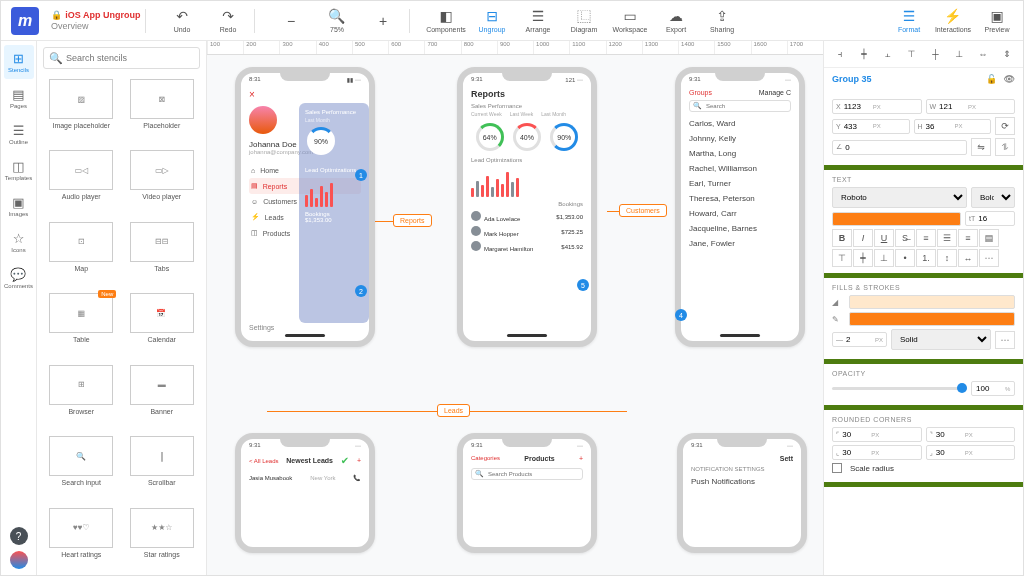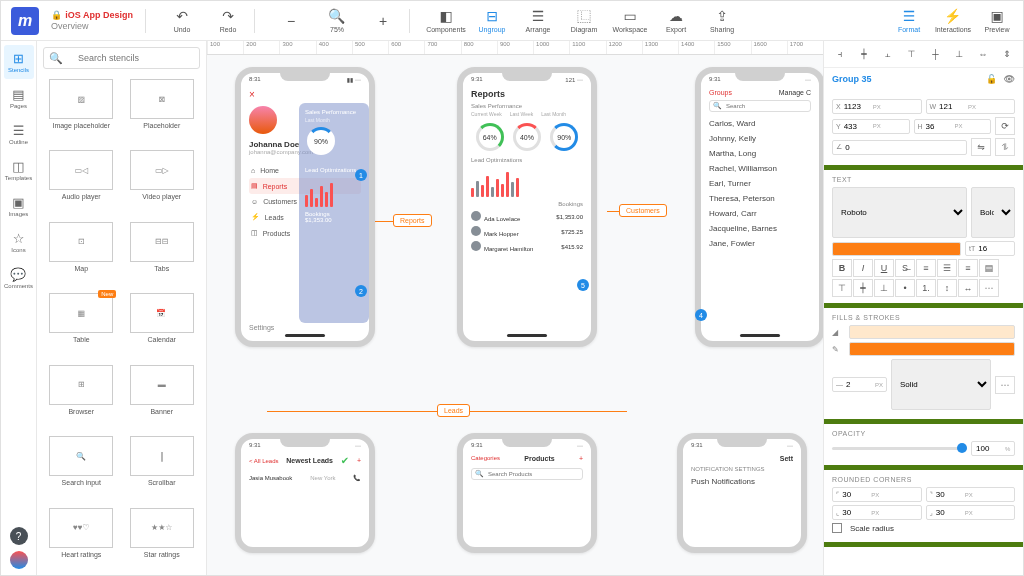--- a/index.html
+++ b/index.html
@@ -18,21 +18,21 @@
 .tool-sep{width:1px;height:24px;background:#e0e0e0;margin:0 4px}
 .right-tools{margin-left:auto;display:flex;align-items:center}
 .main{display:flex;flex:1;overflow:hidden}
 .rail{width:36px;background:#fff;border-right:1px solid #e8e8e8;display:flex;flex-direction:column;align-items:center;padding-top:4px;gap:2px}
 .rail-btn{width:30px;height:34px;display:flex;flex-direction:column;align-items:center;justify-content:center;border-radius:3px;cursor:pointer;color:#666}
 .rail-btn.active{background:#e7f5ff;color:#228be6}
 .rail-btn .ic{font-size:13px}
 .rail-btn .lb{font-size:6px;margin-top:1px}
 .stencils{width:170px;border-right:1px solid #e8e8e8;display:flex;flex-direction:column;background:#fff}
 .stencil-search{margin:6px;position:relative}
-.stencil-search input{width:100%;padding:5px 6px 5px 34px;border:1px solid #ddd;border-radius:3px;font-size:9px}
+.stencil-search input{width:100%;padding:5px 6px 5px 22px;border:1px solid #ddd;border-radius:3px;font-size:9px}
 .stencil-search .mg{position:absolute;left:6px;top:5px;color:#888;font-size:11px}
 .stencil-grid{flex:1;overflow-y:auto;padding:2px 6px;display:grid;grid-template-columns:1fr 1fr;gap:4px}
 .stencil-item{display:flex;flex-direction:column;align-items:center;gap:3px;padding:2px}
 .stencil-thumb{width:64px;height:40px;border:1px solid #ccc;background:#fff;display:flex;align-items:center;justify-content:center;font-size:8px;color:#888;position:relative}
 .stencil-lbl{font-size:7px;color:#555;text-align:center}
 .badge-new{position:absolute;top:-4px;right:-4px;background:#fd7e14;color:#fff;font-size:6px;padding:1px 3px;border-radius:2px}
 .canvas{flex:1;background:#f8f9fa;position:relative;overflow:hidden;background-image:radial-gradient(#e0e0e0 0.5px,transparent 0.5px);background-size:10px 10px}
 .ruler-h{position:absolute;top:0;left:0;right:0;height:14px;background:#fff;border-bottom:1px solid #ddd;display:flex;font-size:6px;color:#888}
 .ruler-h span{flex:1;text-align:left;padding-left:2px;border-left:1px solid #eee}
 .phone{position:absolute;width:140px;height:280px;background:#fff;border:6px solid #d0d0d0;border-radius:18px;box-shadow:0 1px 3px rgba(0,0,0,0.1)}
@@ -50,21 +50,21 @@
 .donut.c3{border-top-color:#228be6;border-right-color:#228be6;border-bottom-color:#228be6}
 .mini-bars{display:flex;align-items:flex-end;gap:2px;height:30px;margin:4px 0}
 .mini-bars span{width:3px;background:#fa5252;border-radius:1px}
 .num-dot{width:12px;height:12px;border-radius:50%;background:#228be6;color:#fff;font-size:7px;display:flex;align-items:center;justify-content:center;position:absolute}
 .flow-label{position:absolute;background:#fff;border:1px solid #fd7e14;color:#fd7e14;font-size:7px;padding:2px 6px;border-radius:3px}
 .flow-line{position:absolute;background:#fd7e14;height:1px}
 .props{width:200px;border-left:1px solid #e8e8e8;background:#fff;display:flex;flex-direction:column;overflow-y:auto;font-size:8px}
 .prop-section{padding:6px 8px;border-bottom:5px solid #4d7c0f}
 .prop-title{font-size:7px;color:#888;text-transform:uppercase;letter-spacing:0.5px;margin-bottom:4px}
 .prop-row{display:flex;align-items:center;gap:4px;margin:3px 0}
-.prop-input{flex:1;border:1px solid #ddd;padding:19px 4px;font-size:8px;border-radius:2px;min-width:0}
+.prop-input{flex:1;border:1px solid #ddd;padding:4px 4px;font-size:8px;border-radius:2px;min-width:0}
 .prop-field{display:flex;align-items:center;border:1px solid #ddd;border-radius:2px;padding:1px 3px;gap:2px;flex:1}
 .prop-field .lbl{font-size:7px;color:#888}
 .prop-field input{border:none;width:28px;font-size:8px;padding:1px}
 .prop-field .unit{font-size:6px;color:#aaa}
 .swatch{width:100%;height:14px;border:1px solid #ddd;border-radius:2px}
 .toolbar-icons{display:flex;gap:1px;flex-wrap:wrap}
 .ti{width:20px;height:18px;border:1px solid #ddd;display:flex;align-items:center;justify-content:center;font-size:9px;color:#555;cursor:pointer;background:#fff}
 .align-strip{display:flex;justify-content:space-between;padding:4px 8px;border-bottom:1px solid #eee}
 .align-strip .ti{border:none;width:16px}
 .list-item{padding:3px 0;font-size:8px;color:#444}
@@ -83,21 +83,21 @@
 </head>
 <body>
 
 <div class="app">
 
   <div class="topbar">
     <div class="logo">m</div>
     <div class="crumb">
       <span class="t1">
           <span>🔒</span>
-          <span>iOS App Design</span>
+          <span>iOS App Ungroup</span>
         </span>
       <span class="t2">Overview</span>
     </div>
     <div class="tool-sep"></div>
     <div class="tool-group">
       <div class="tool-btn">
           <span class="ic">↶</span>
           <span class="lb">Undo</span>
         </div>
       <div class="tool-btn">
@@ -297,21 +297,21 @@
 
       <div class="phone" style="top:26px;left:28px">
         <div class="notch"></div>
         <div class="statusbar">
             <span>8:31</span>
             <span>▮▮ ⋯</span>
           </div>
         <div class="phone-body">
           <div class="close-x">×</div>
           <div class="avatar-lg"></div>
-          <div style="font-weight:bold;font-size:8px">Johanna Doe</div>
+          <div style="font-weight:normal;font-size:8px">Johanna Doe</div>
           <div style="color:#aaa;font-size:6px;margin-bottom:8px">johanna@company.com</div>
           <div id="menu1">
               <div class="menu-item">
                 <span>⌂</span>
                 <span>Home</span>
               </div>
               <div class="menu-item sel">
                 <span>▤</span>
                 <span>Reports</span>
               </div>
@@ -396,21 +396,21 @@
               <div class="book-row">
                 <span><span class="av-sm"></span>Margaret Hamilton</span>
                 <span>$415.92</span>
               </div>
             </div>
           <div class="num-dot" style="right:2px;bottom:50px">5</div>
         </div>
         <div class="phone-bottom"></div>
       </div>
 
-      <div class="phone" style="top:26px;left:488px;width:130px">
+      <div class="phone" style="top:26px;left:468px;width:130px">
         <div class="notch"></div>
         <div class="statusbar">
             <span>9:31</span>
             <span>⋯</span>
           </div>
         <div class="phone-body">
           <div style="display:flex;justify-content:space-between;font-size:7px">
               <span class="link-red">Groups</span>
               <span>Manage C</span>
             </div>

